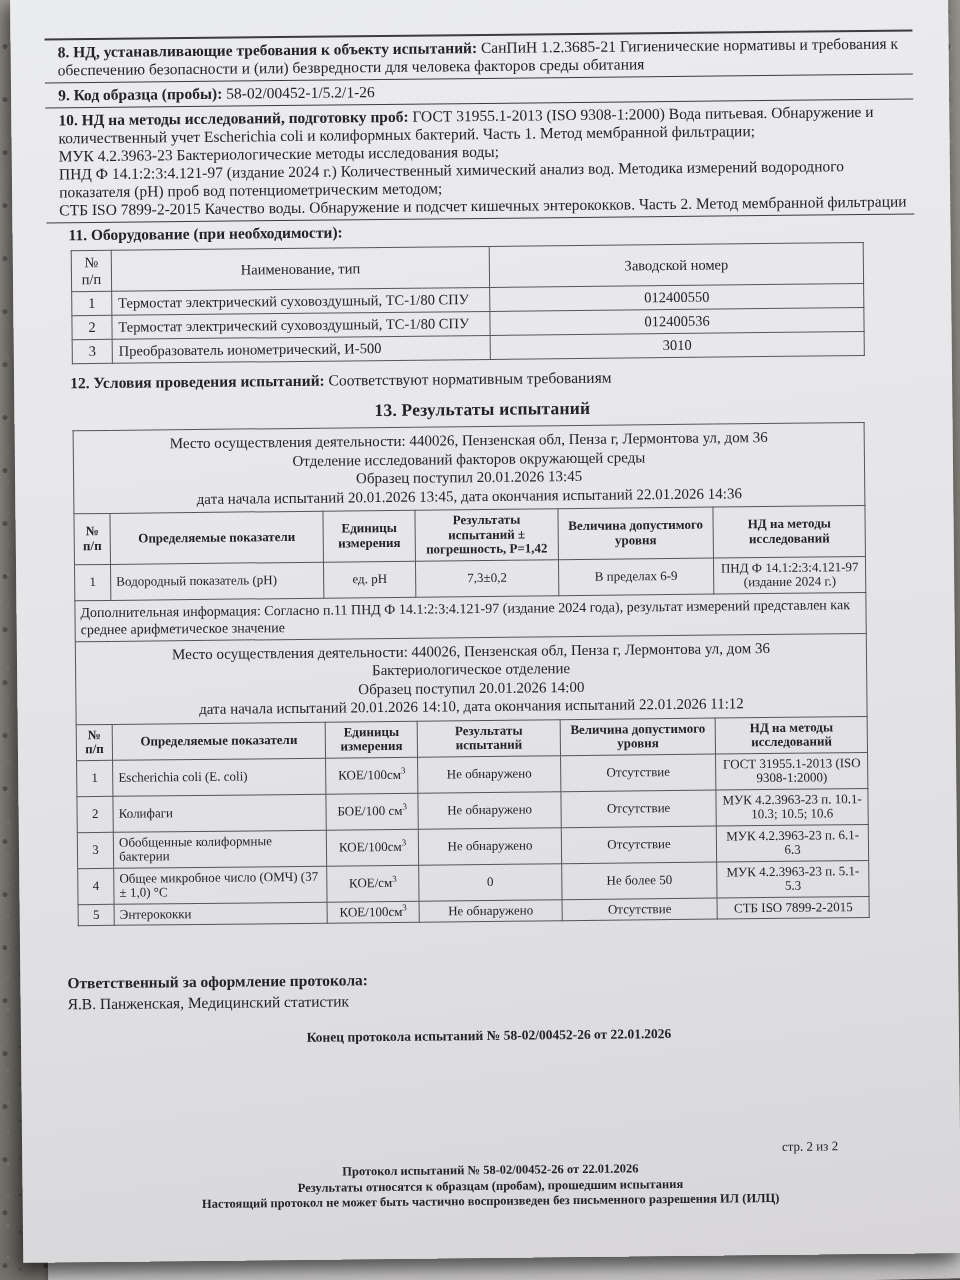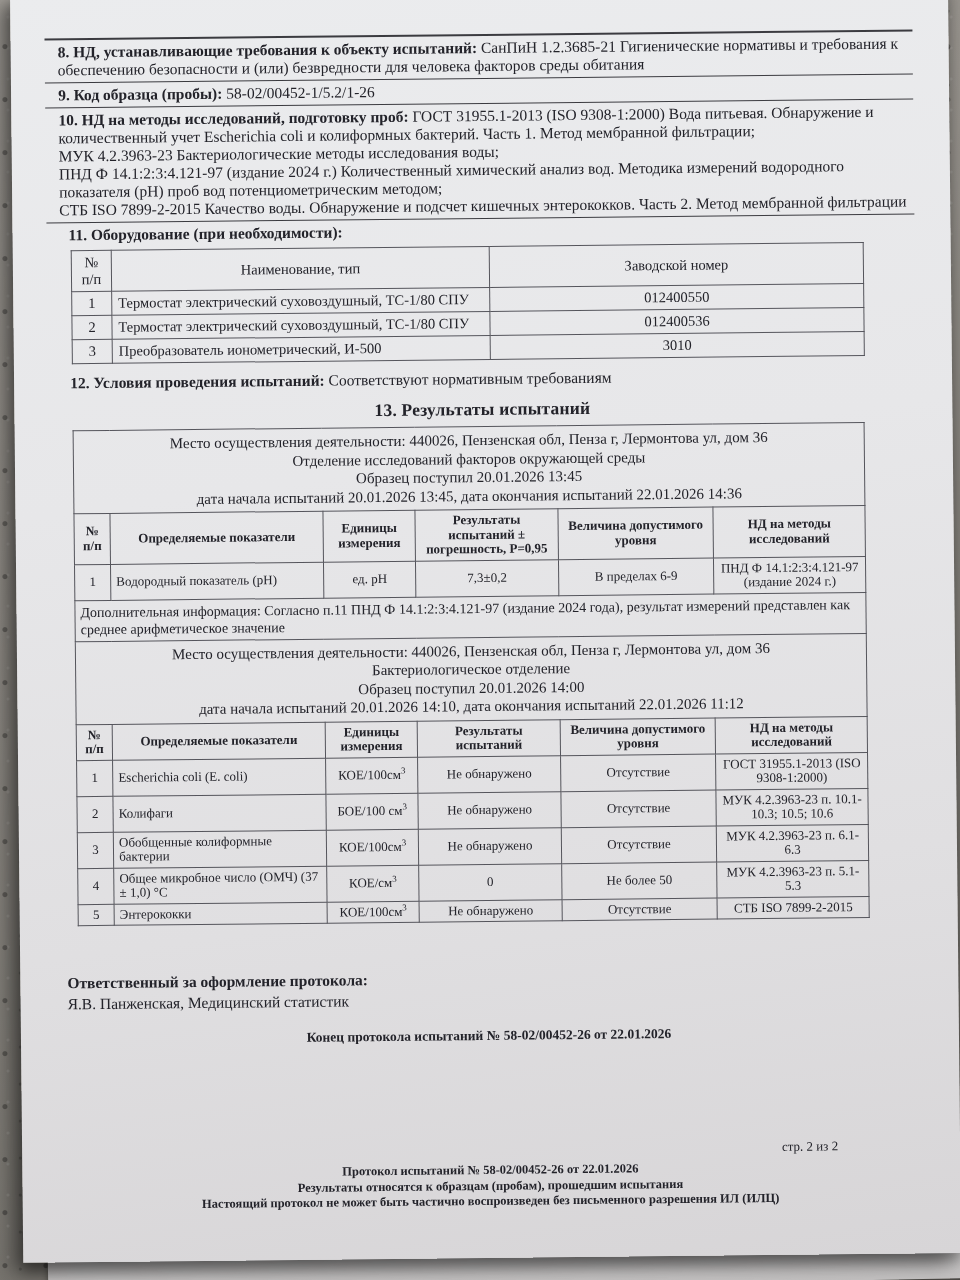--- a/index.html
+++ b/index.html
@@ -144,21 +144,21 @@
           <div>Отделение исследований факторов окружающей среды</div>
           <div>Образец поступил 20.01.2026 13:45</div>
           <div>дата начала испытаний 20.01.2026 13:45, дата окончания испытаний 22.01.2026 14:36</div>
         </td>
       </tr>
       <tr>
         <th class="prewrap">№
 п/п</th>
         <th>Определяемые показатели</th>
         <th>Единицы измерения</th>
-        <th>Результаты испытаний ± погрешность, Р=0,95</th>
+        <th>Результаты испытаний ± погрешность, Р=1,42</th>
         <th>Величина допустимого уровня</th>
         <th>НД на методы исследований</th>
       </tr>
       <tr>
         <td class="c">1</td>
         <td class="l">Водородный показатель (рН)</td>
         <td class="c">ед. рН</td>
         <td class="c">7,3±0,2</td>
         <td class="c">В пределах 6-9</td>
         <td class="c">ПНД Ф 14.1:2:3:4.121-97 (издание 2024 г.)</td>

